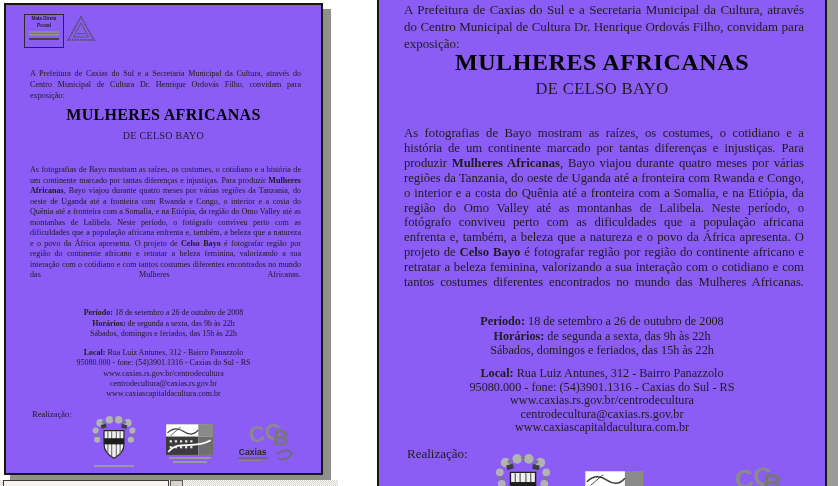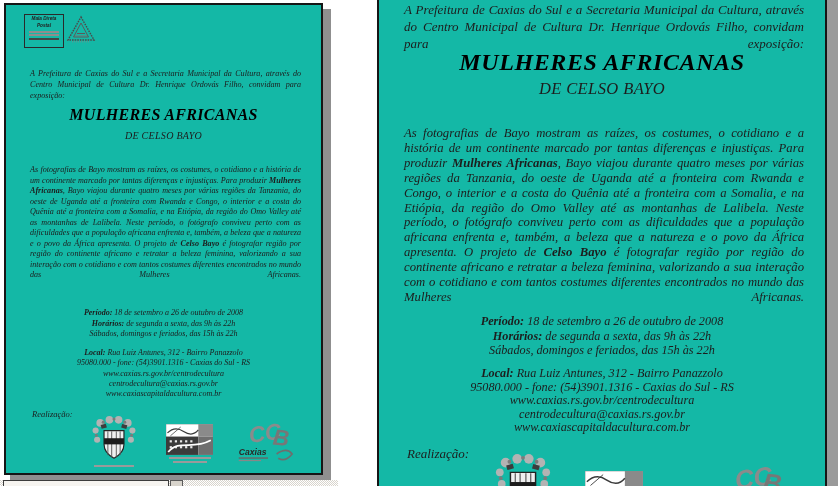--- a/index.html
+++ b/index.html
@@ -4,21 +4,21 @@
 <style>
   html,body{margin:0;padding:0;}
   body{
     width:838px;height:486px;overflow:hidden;position:relative;
     background:#ffffff;
     font-family:"Liberation Serif","DejaVu Serif",serif;
     color:#1d1d1d;
   }
   .abs{position:absolute;}
   
-  .page{position:absolute;background:#14b8a6;box-sizing:border-box;font-style:italic;}
+  .page{position:absolute;background:#8b5cf6;box-sizing:border-box;}
   #thumb-page{left:4px;top:3px;width:319px;height:472px;border:2px solid #161616;overflow:hidden;}
   #zoom-page{left:377px;top:0;width:450px;height:486px;border-left:2px solid #161616;border-right:2px solid #161616;overflow:hidden;}
   .shadow{position:absolute;background:#8f8f8f;}
   #thumb-shadow-r{left:323px;top:9px;width:8px;height:471px;}
   #thumb-shadow-b{left:10px;top:475px;width:313px;height:5px;}
   #zoom-shadow-r{left:827px;top:0;width:11px;height:486px;background:#9a9a9a;}
   
   .justify{text-align:justify;text-align-last:justify;}
   .center{text-align:center;}
   .b{font-weight:bold;}

